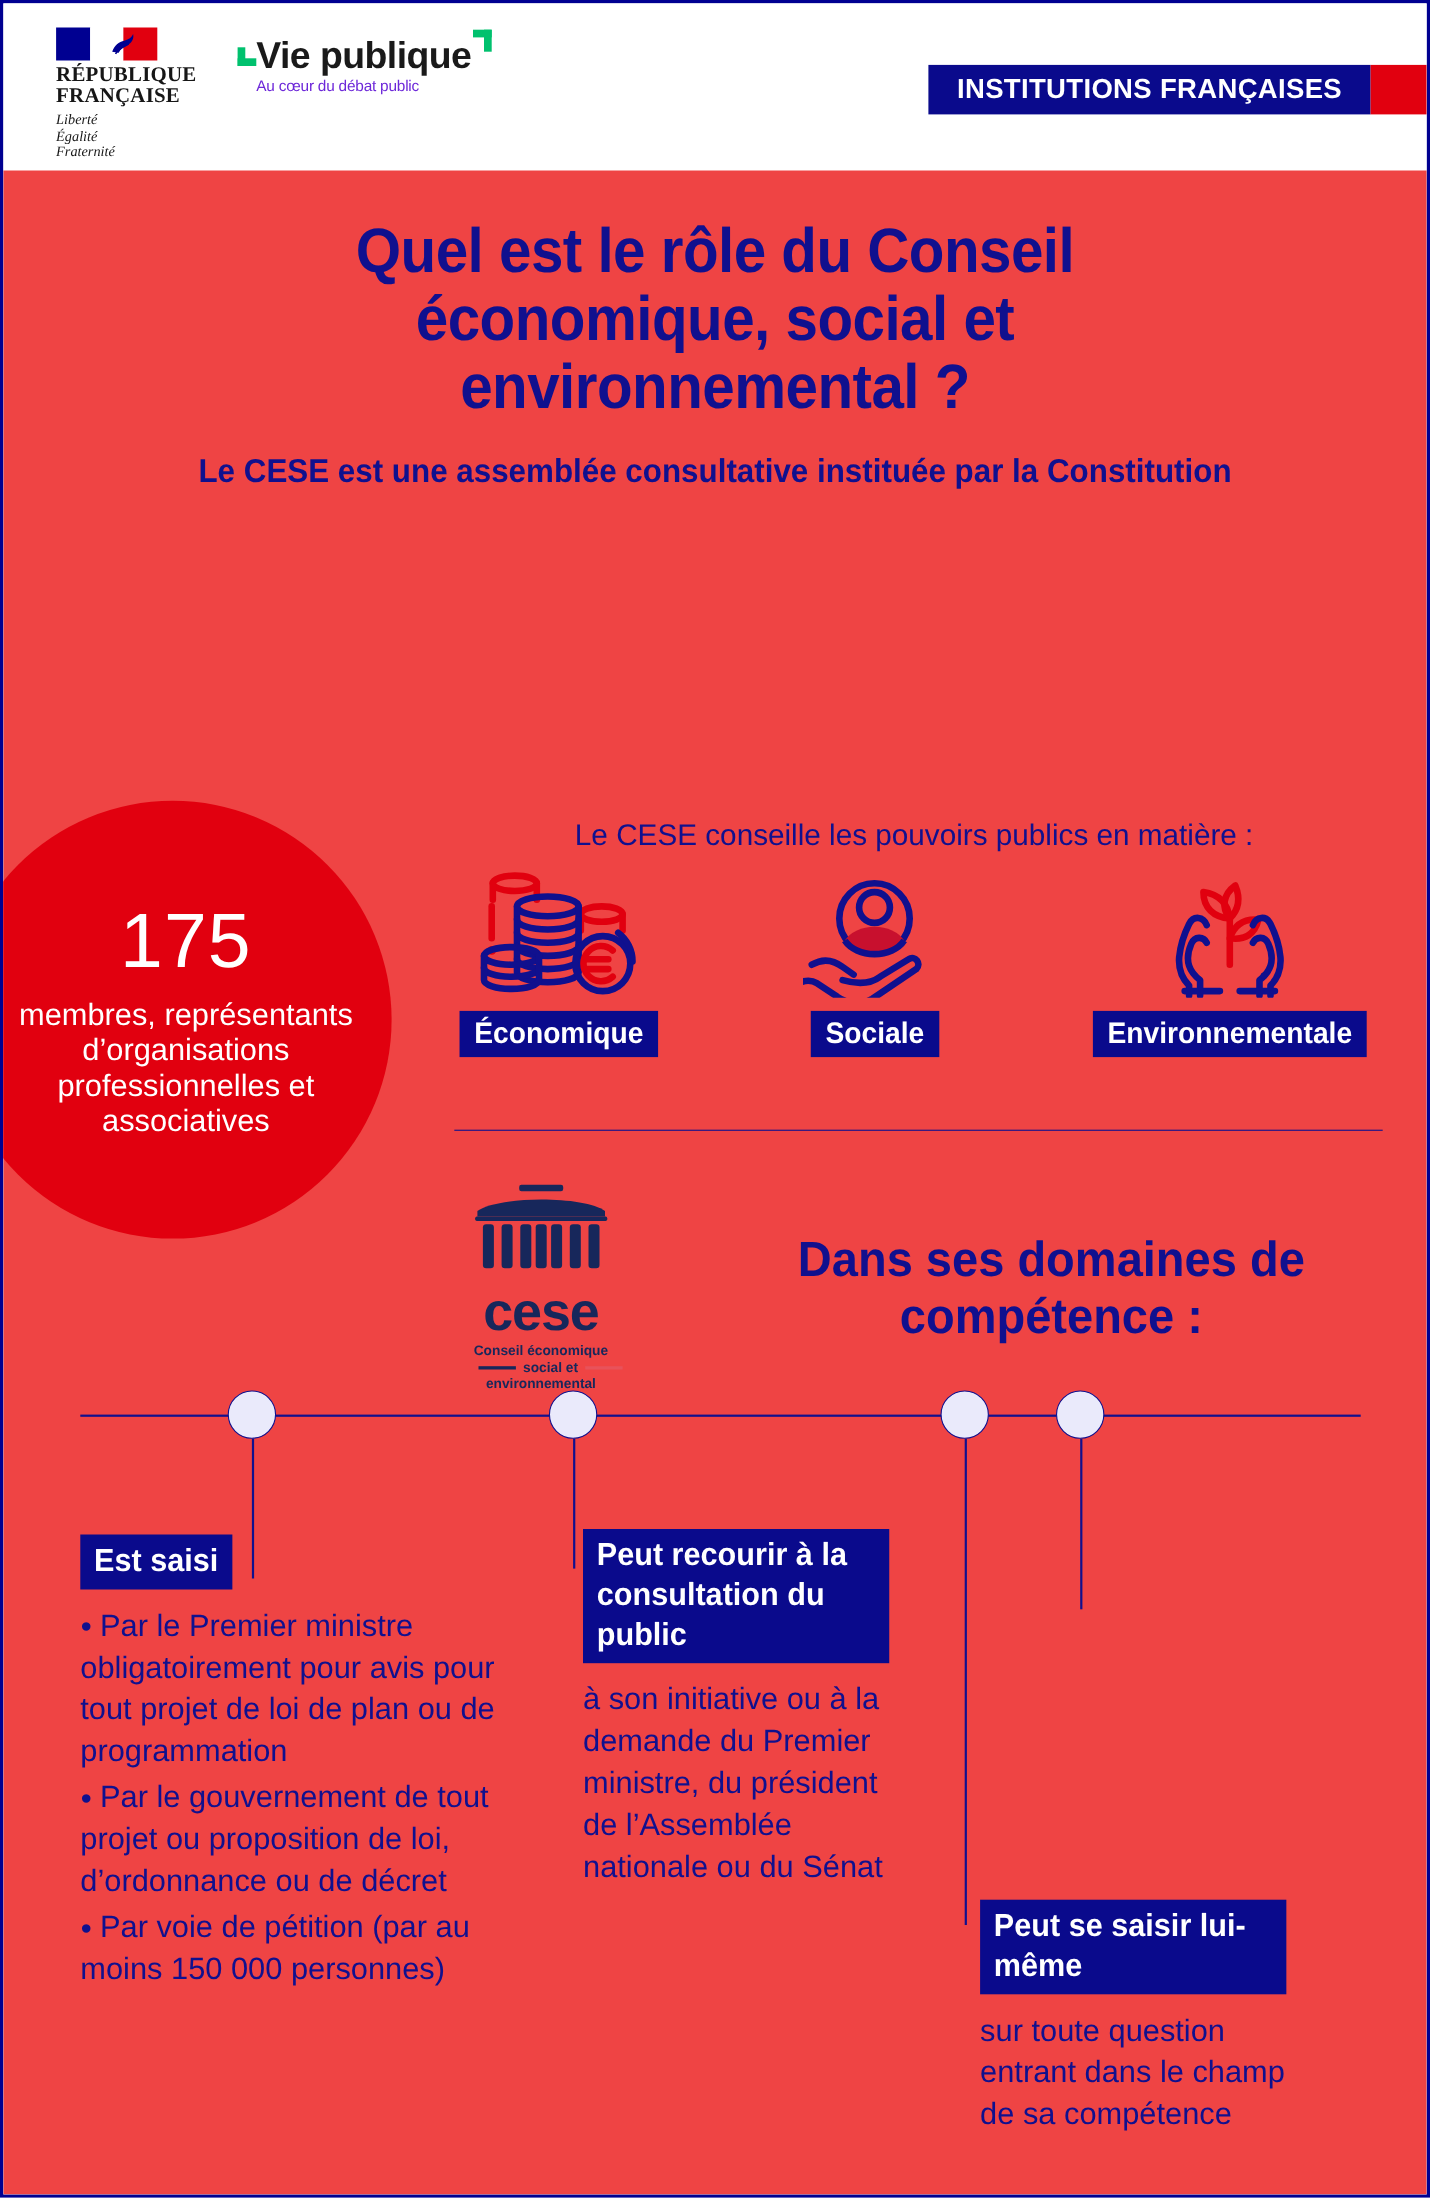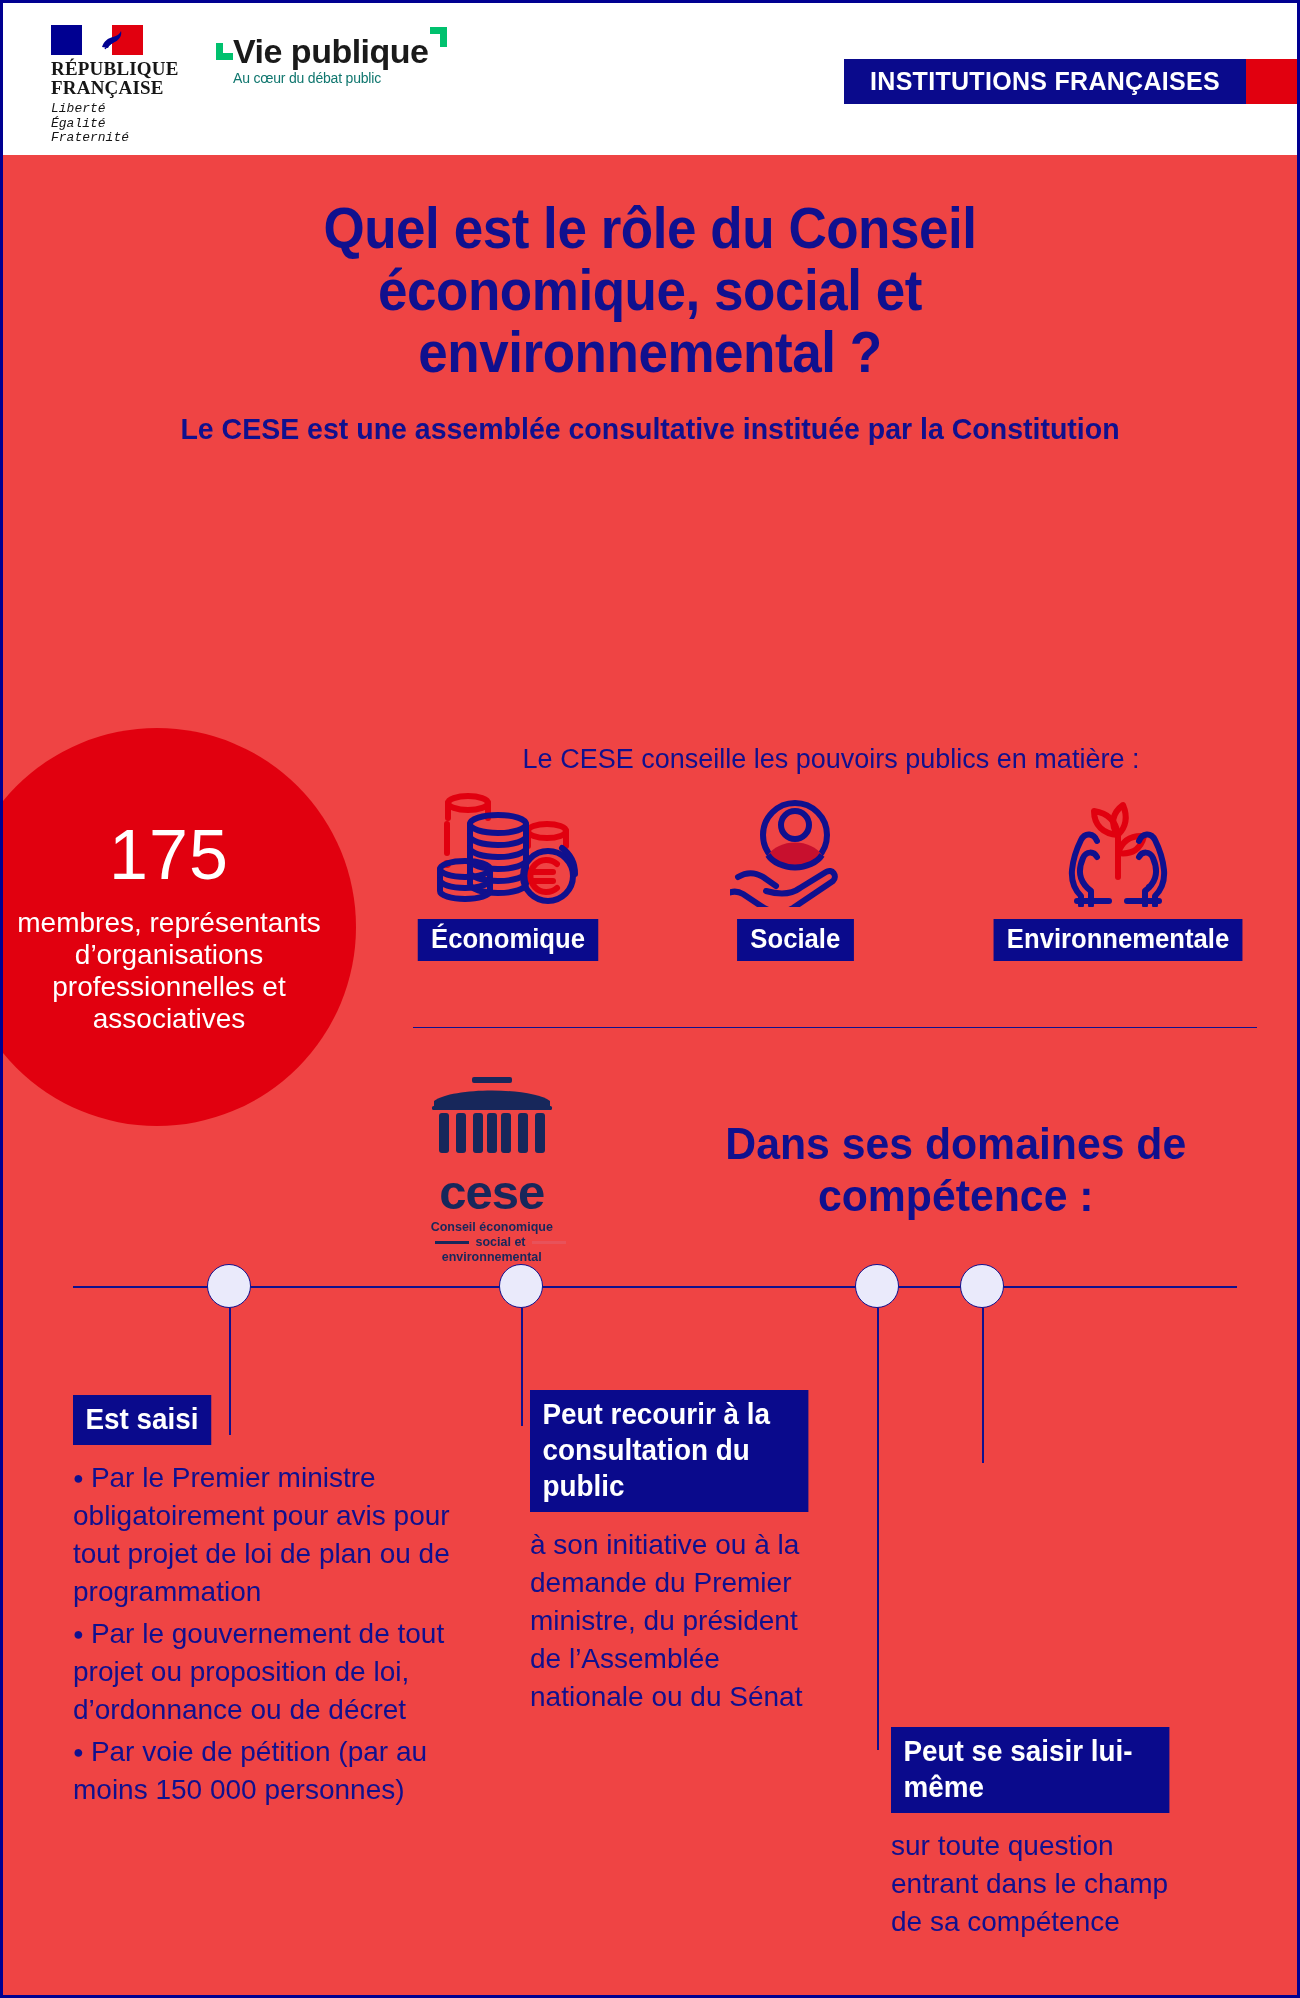--- a/index.html
+++ b/index.html
@@ -47,39 +47,39 @@
   .rf-text {
     font-family: "Liberation Serif", serif;
     font-weight: bold;
     font-size: 19px;
     line-height: 19px;
     color: #161616;
     letter-spacing: 0.2px;
   }
   .devise {
     margin-top: 5px;
-    font-family: Liberation Mono, monospace;
+    font-family: Liberation Serif, serif;
     font-style: italic;
     font-size: 13px;
     line-height: 14.5px;
     color: #161616;
   }
 
   .vp-logo { position: relative; padding-top: 8px; }
   .vp-main {
     font-family: "Liberation Sans", sans-serif;
     font-weight: bold;
     font-size: 34px;
     line-height: 36px;
     color: #1a1a1a;
     letter-spacing: -0.5px;
   }
   .vp-sub {
     font-size: 14px;
-    color: #0f766e;
+    color: #6d28d9;
     margin-top: 1px;
     letter-spacing: -0.2px;
   }
   .vp-bracket-tl {
     position: absolute; left: -17px; bottom: 26px;
     width: 17px; height: 17px;
     border-left: 7px solid #00C16E;
     border-bottom: 7px solid #00C16E;
   }
   .vp-bracket-br {

